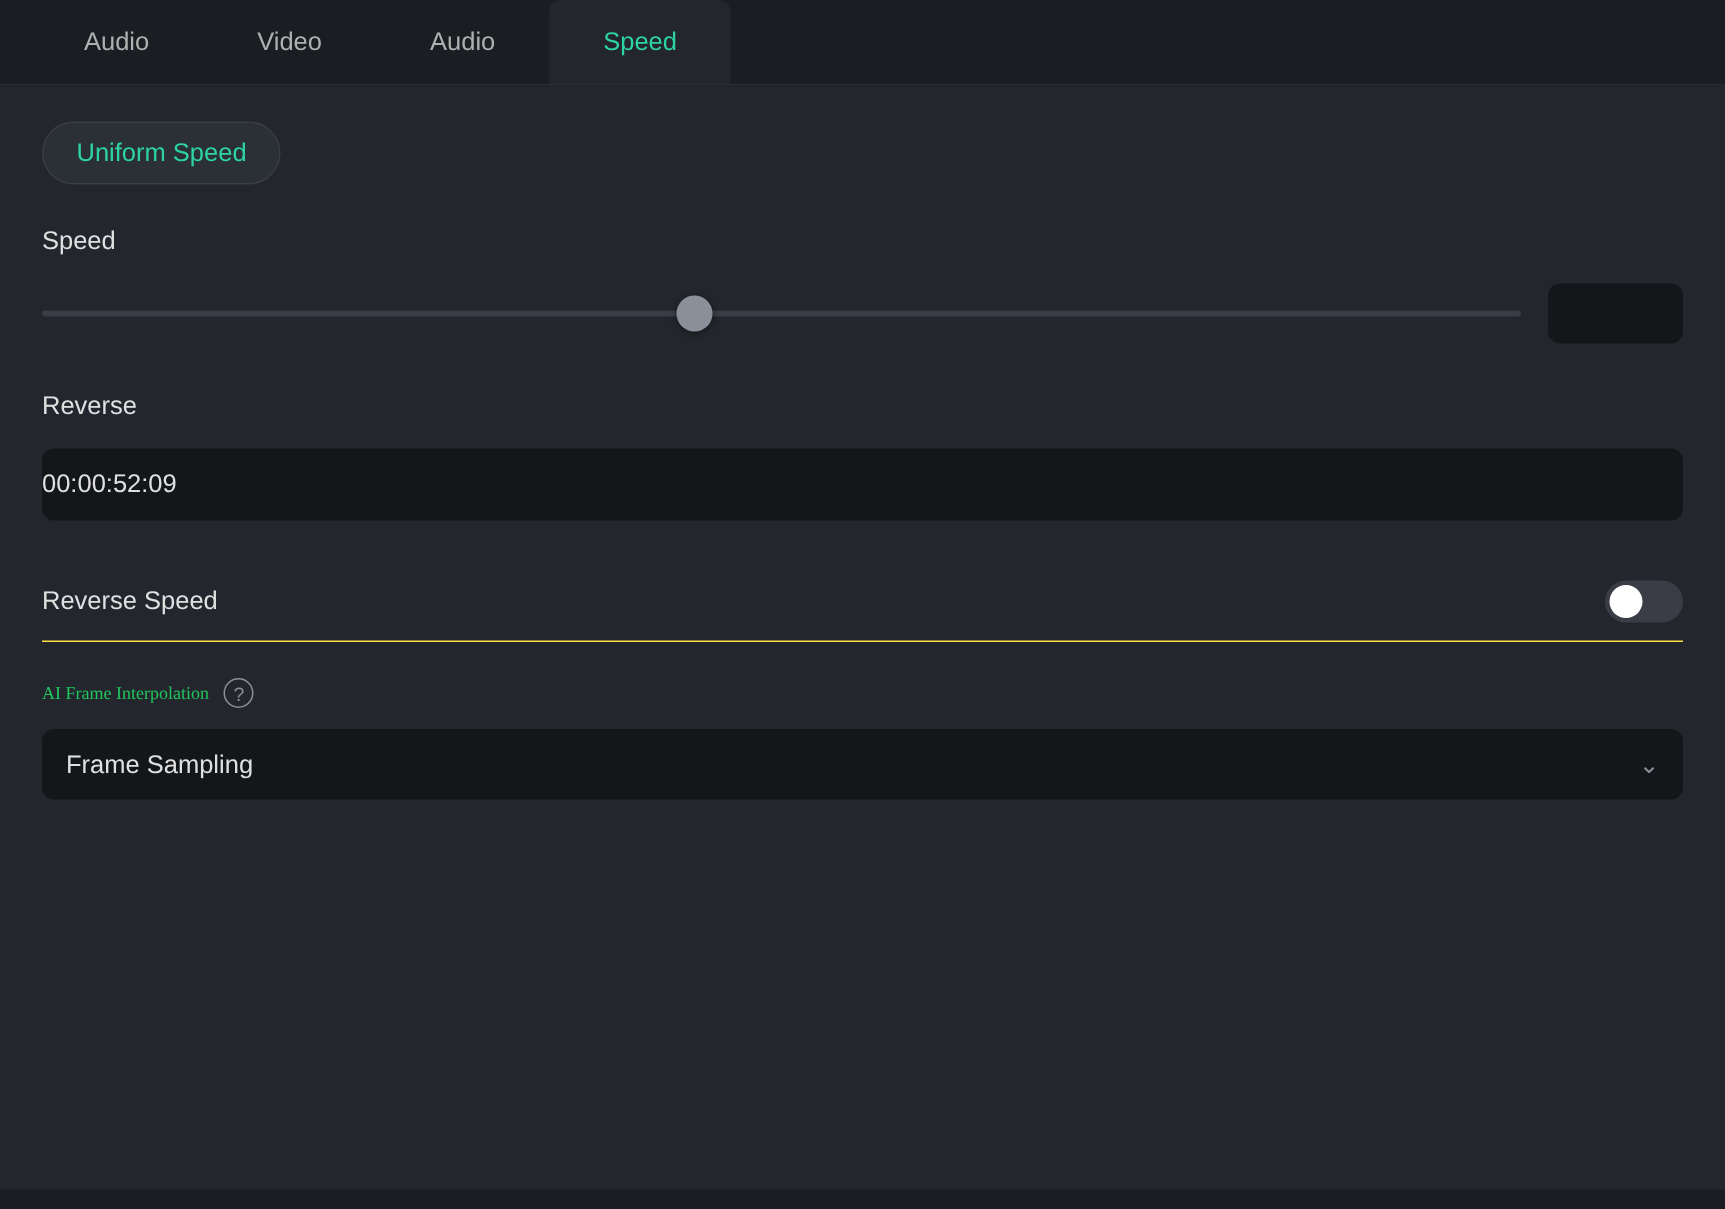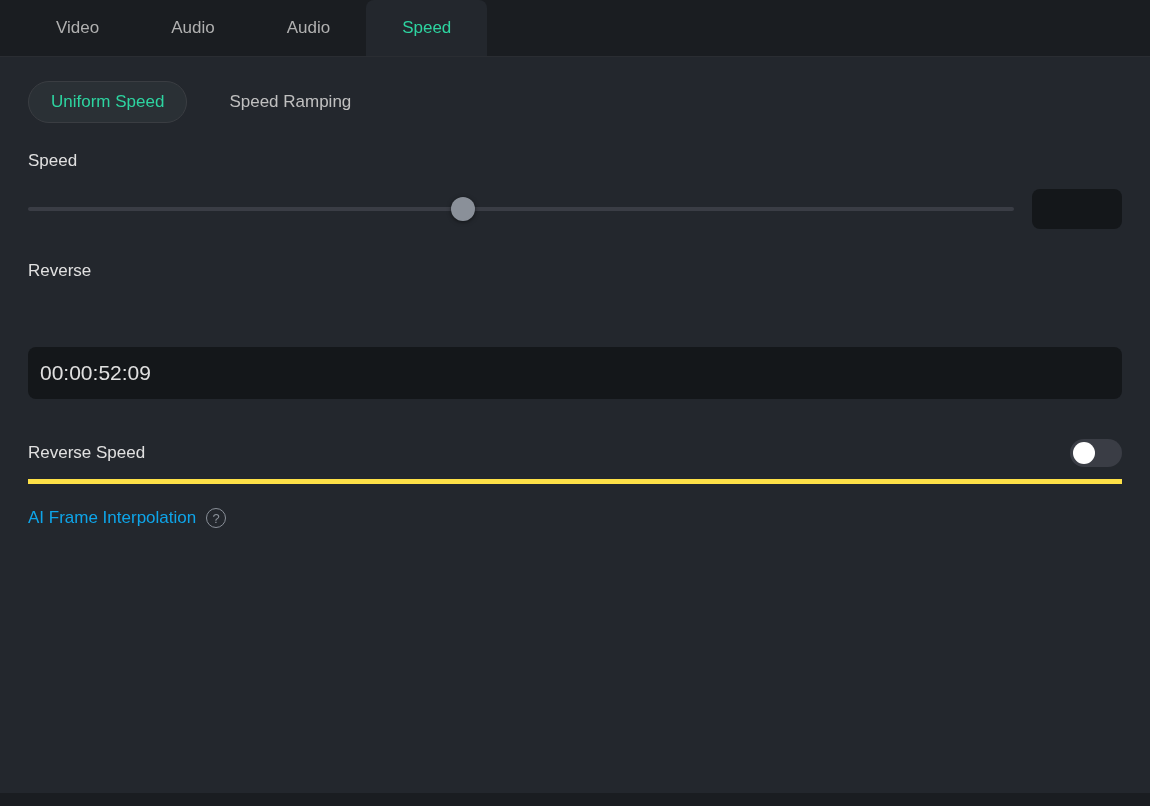--- a/index.html
+++ b/index.html
@@ -42,20 +42,21 @@
       background-color: #23272d;
       padding: 24px 28px;
       height: calc(100% - 70px);
     }
 
     .sub-tabs {
       display: flex;
       align-items: center;
       gap: 20px;
       margin-bottom: 28px;
+      justify-content: space-between;
     }
 
     .sub-tab {
       padding: 10px 22px;
       border-radius: 22px;
       font-size: 17px;
       cursor: pointer;
       user-select: none;
     }
 
@@ -127,32 +128,31 @@
     .section-block {
       margin-bottom: 28px;
     }
 
     .duration-input {
       width: 100%;
       background-color: #14171a;
       color: #e0e0e0;
       border: none;
       border-radius: 8px;
-      padding: 14px 12px;
-      font-size: 21px;
+      padding: 14px 0;
+      font-size: 17px;
       outline: none;
-      margin-top: 48px;
     }
 
     .toggle-row {
       display: flex;
       align-items: center;
       justify-content: space-between;
       padding: 12px 0;
-      border-bottom: 5px solid #fde047;
+      border-bottom: 1px solid #fde047;
     }
 
     .toggle-row:last-of-type {
       border-bottom: none;
     }
 
     .toggle-label {
       font-size: 17px;
       color: #e0e0e0;
     }
@@ -202,22 +202,23 @@
     }
 
     .ai-label-row {
       display: flex;
       align-items: center;
       gap: 10px;
       margin-bottom: 14px;
     }
 
     .ai-label {
-      font-size: 17px;
-      color: #0ea5e9;
+      font-size: 12px;
+      color: #22c55e;
+      font-family: Liberation Serif, serif;
     }
 
     .help-icon {
       width: 20px;
       height: 20px;
       border-radius: 50%;
       border: 1.5px solid #8a9099;
       display: flex;
       align-items: center;
       justify-content: center;
@@ -250,31 +251,30 @@
       transform: translateY(-50%);
       color: #8a9099;
       font-size: 16px;
       pointer-events: none;
     }
   </style>
 </head>
 <body>
 
 <div class="top-tabs">
+  <div class="tab-item">Audio</div>
   <div class="tab-item">Video</div>
-  <div class="tab-item">Audio</div>
   <div class="tab-item">Audio</div>
   <div class="tab-item active">Speed</div>
 </div>
 
 <div class="main-content">
 
   <div class="sub-tabs">
     <div class="sub-tab active">Uniform Speed</div>
-    <div class="sub-tab inactive">Speed Ramping</div>
   </div>
 
   <div class="section-block">
     <div class="section-label">Speed</div>
     <div class="speed-row">
       <div class="slider-container">
         <input type="range" min="0" max="100" value="44" style="">
       </div>
       <input type="text" class="speed-value-box" style="">
     </div>
@@ -292,15 +292,23 @@
       <div class="thumb"></div>
     </div>
   </div>
 
 
   <div class="ai-section">
     <div class="ai-label-row">
       <span class="ai-label">AI Frame Interpolation</span>
       <div class="help-icon">?</div>
     </div>
+    <div class="dropdown-wrapper">
+      <select>
+        <option>Frame Sampling</option>
+        <option>Frame Blending</option>
+        <option>Optical Flow</option>
+      </select>
+      <span class="dropdown-arrow">⌄</span>
+    </div>
   </div>
 
 </div>
 
 </body></html>

